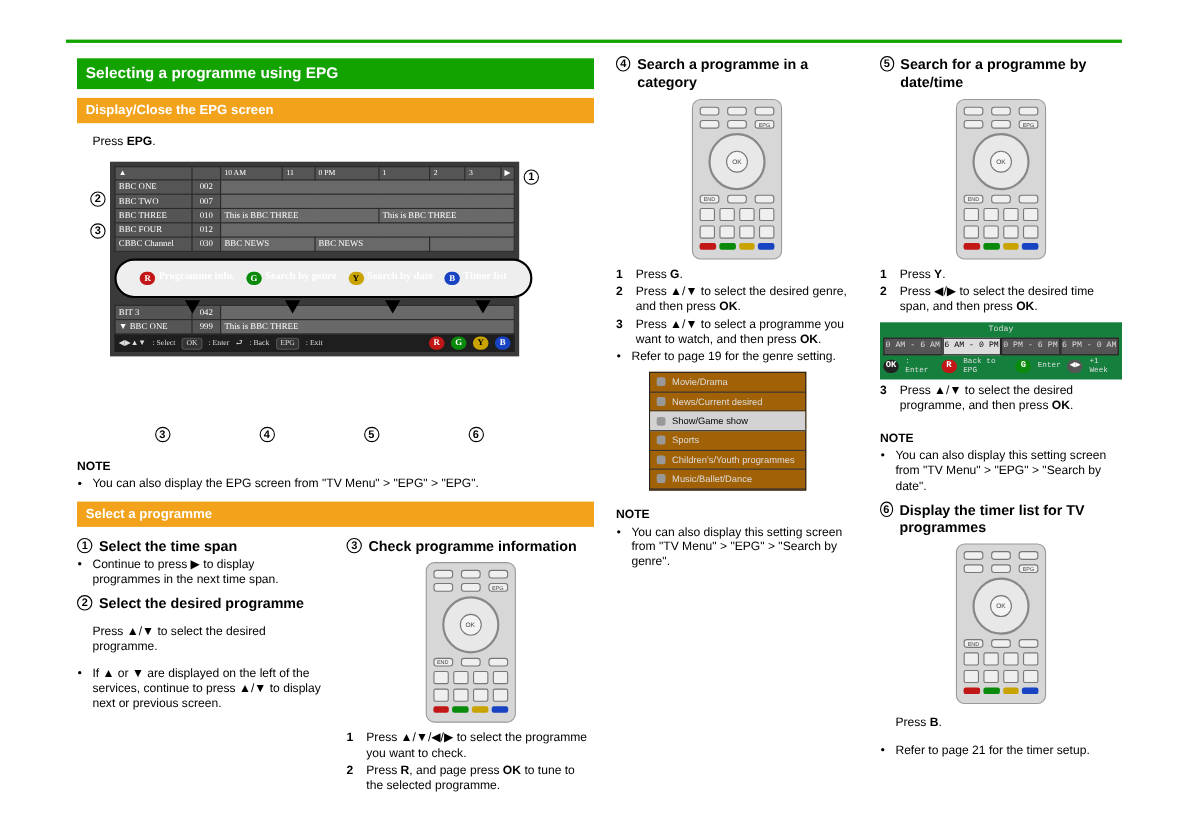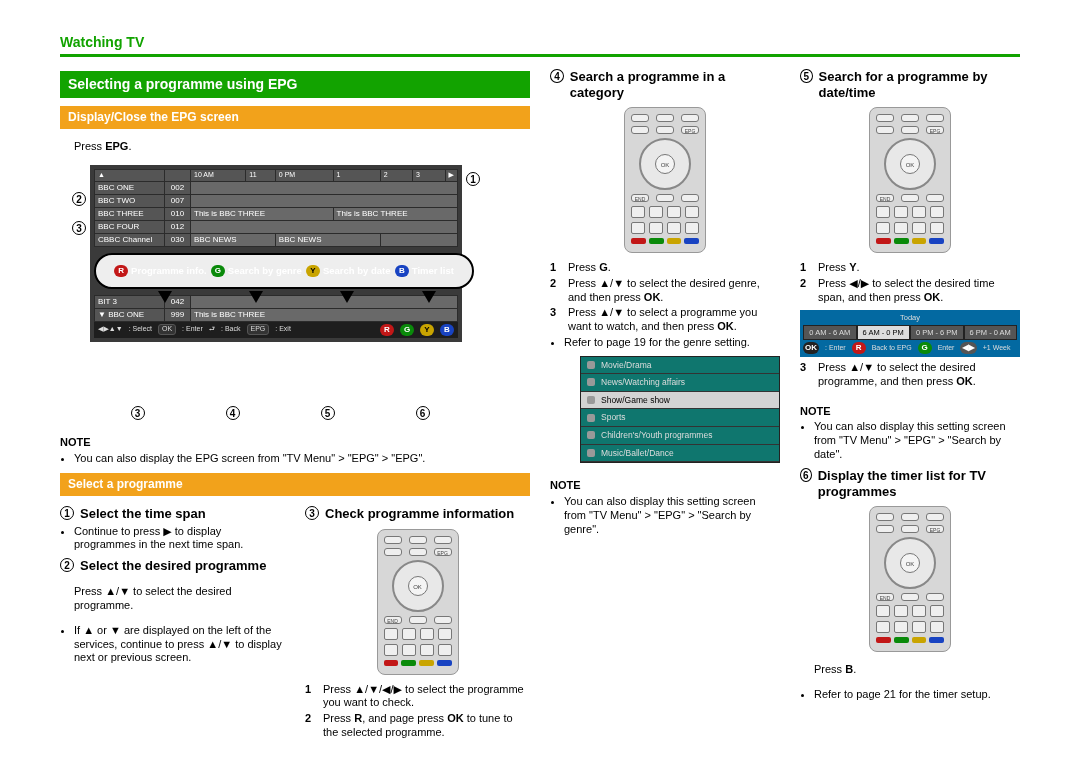--- a/index.html
+++ b/index.html
@@ -108,21 +108,21 @@
     position: relative;
     margin: 10px 0 4px 8px;
   }
   .epg {
     background: #3a3a3a;
     color: #fff;
     font-size: 8px;
     width: 372px;
     padding: 4px;
     position: relative;
-    font-family: Liberation Sans, sans-serif;
+    font-family: Liberation Serif, serif;
   }
   .epg table { border-collapse: collapse; width: 100%; }
   .epg td { border: 1px solid #2b2b2b; padding: 1px 3px; height: 12px; }
   .epg .hdr td { background:#555; font-size:7px; }
   .epg .ch  { background:#555; width:70px; }
   .epg .num3 { background:#555; width:26px; text-align:center; }
   .epg .prog { background:#696969; }
   .bubble {
     position: relative;
     background: #eee;
@@ -196,57 +196,57 @@
   }
   .dpad .ring { position:absolute; inset:0; border:2px solid #888; border-radius:50%; background:#e8e8e8;}
   .dpad .ok { position:absolute; left:16px; top:16px; width:20px; height:20px; border-radius:50%; background:#f4f4f4; border:1px solid #777; font-size:6px; text-align:center; line-height:20px; color:#444;}
   .rcl { display:flex; gap:3px; width:100%; }
   .rcl .c { flex:1; height:6px; border-radius:2px; }
   .rcl .c.r{background:#c21717;} .rcl .c.g{background:#0a8a0a;}
   .rcl .c.y{background:#c9a400;} .rcl .c.b{background:#1843c2;}
 
   
   .genre-menu {
-    width: 200px;
+    width: 143px;
     margin: 6px 0 4px 30px;
-    background:#0f766e;
+    background:#a16207;
     color:#ddd;
     font-size:8.5px;
     border:1px solid #222;
   }
   .genre-menu div { padding:3px 6px; border-bottom:1px solid #333; display:flex; gap:6px; align-items:center;}
   .genre-menu div.sel { background:#d3d3d3; color:#000; }
   .genre-menu .gi { width:8px; height:8px; background:#999; display:inline-block; border-radius:2px; }
 
   
   .date-strip {
     margin: 6px 0 4px;
     font-size:7.5px;
     color:#ddd;
-    background:#0369a1;
+    background:#15803d;
     padding:3px;
+    font-family:Liberation Mono, monospace;
   }
   .date-strip .today { text-align:center; margin-bottom:2px; }
   .date-strip .cells { display:flex; }
   .date-strip .cells div {
     flex:1; text-align:center; padding:2px 0;
     border:1px solid #222; background:#555;
   }
   .date-strip .cells div.active { background:#ddd; color:#000; }
   .date-strip .keys {
     margin-top:2px; display:flex; gap:6px; align-items:center;
     font-size:7px;
   }
 </style>
 </head>
 <body>
 
 <div class="page">
 
-  <div class="section-title">Watching TV</div>
   <div class="green-rule"></div>
 
   <div class="cols">
 
     <div class="col-a">
       <div class="bar-green">Selecting a programme using EPG</div>
 
       <div class="bar-orange">Display/Close the EPG screen</div>
       <p class="indent">
         <span>Press </span><b>EPG</b><span>.</span>
@@ -535,21 +535,21 @@
           <li>Refer to page 19 for the genre setting.</li>
         </ul>
 
       <div class="genre-menu">
         <div>
             <span class="gi"></span>
             <span>Movie/Drama</span>
           </div>
         <div>
             <span class="gi"></span>
-            <span>News/Watching affairs</span>
+            <span>News/Current desired</span>
           </div>
         <div class="sel">
             <span class="gi"></span>
             <span>Show/Game show</span>
           </div>
         <div>
             <span class="gi"></span>
             <span>Sports</span>
           </div>
         <div>

